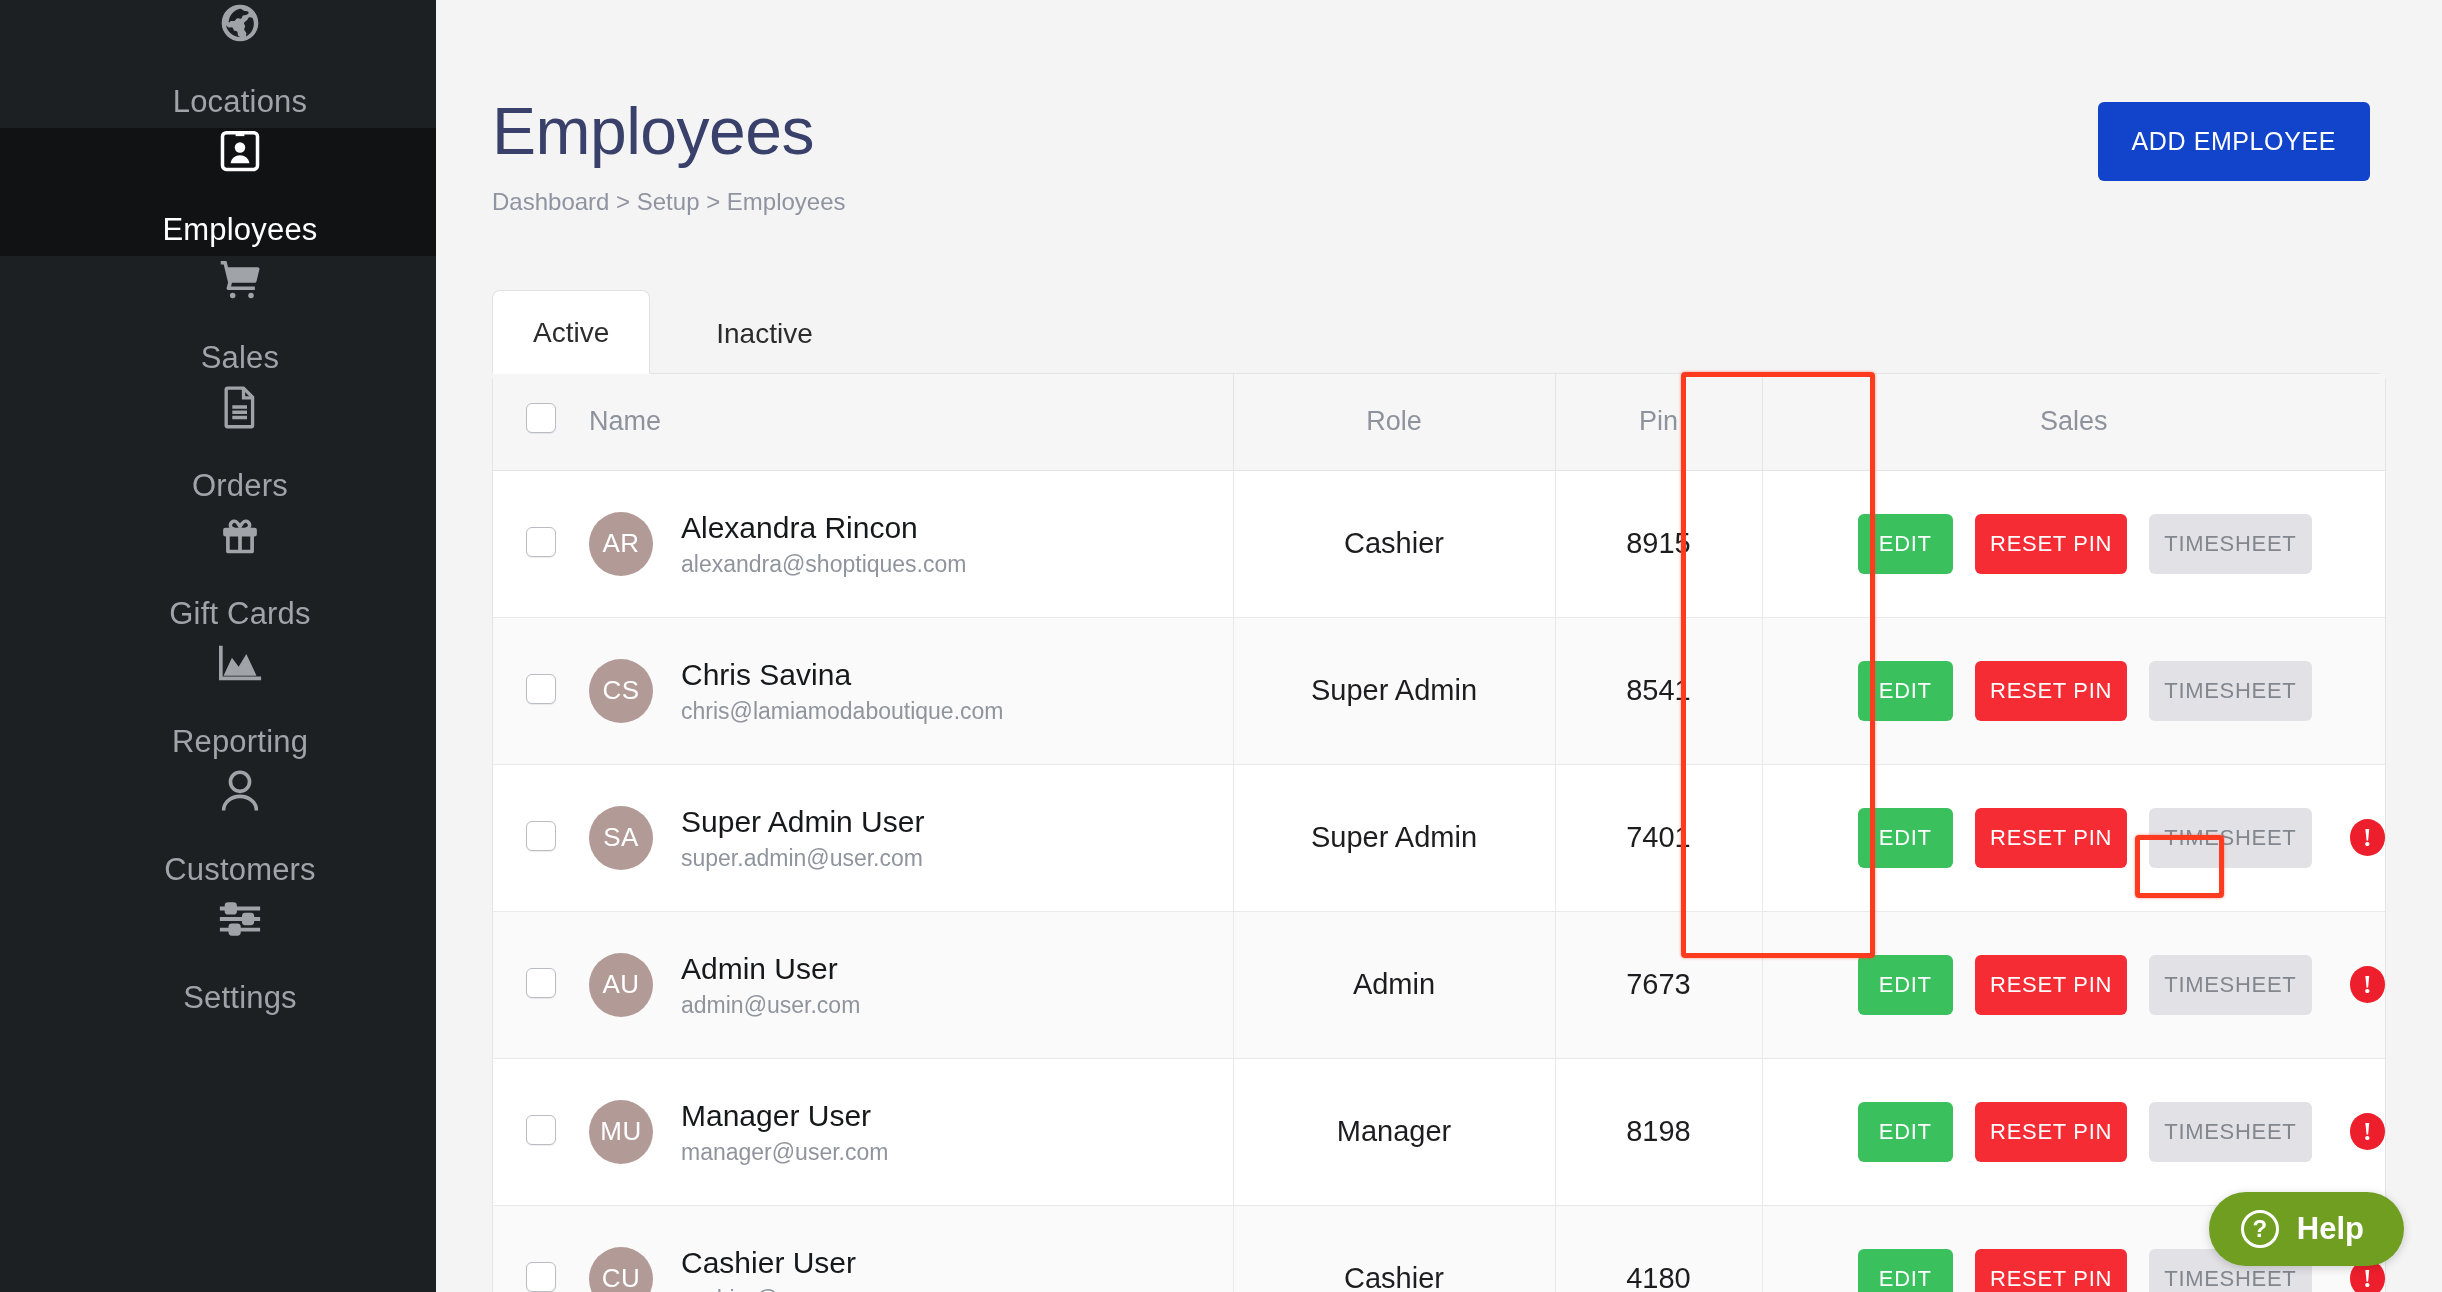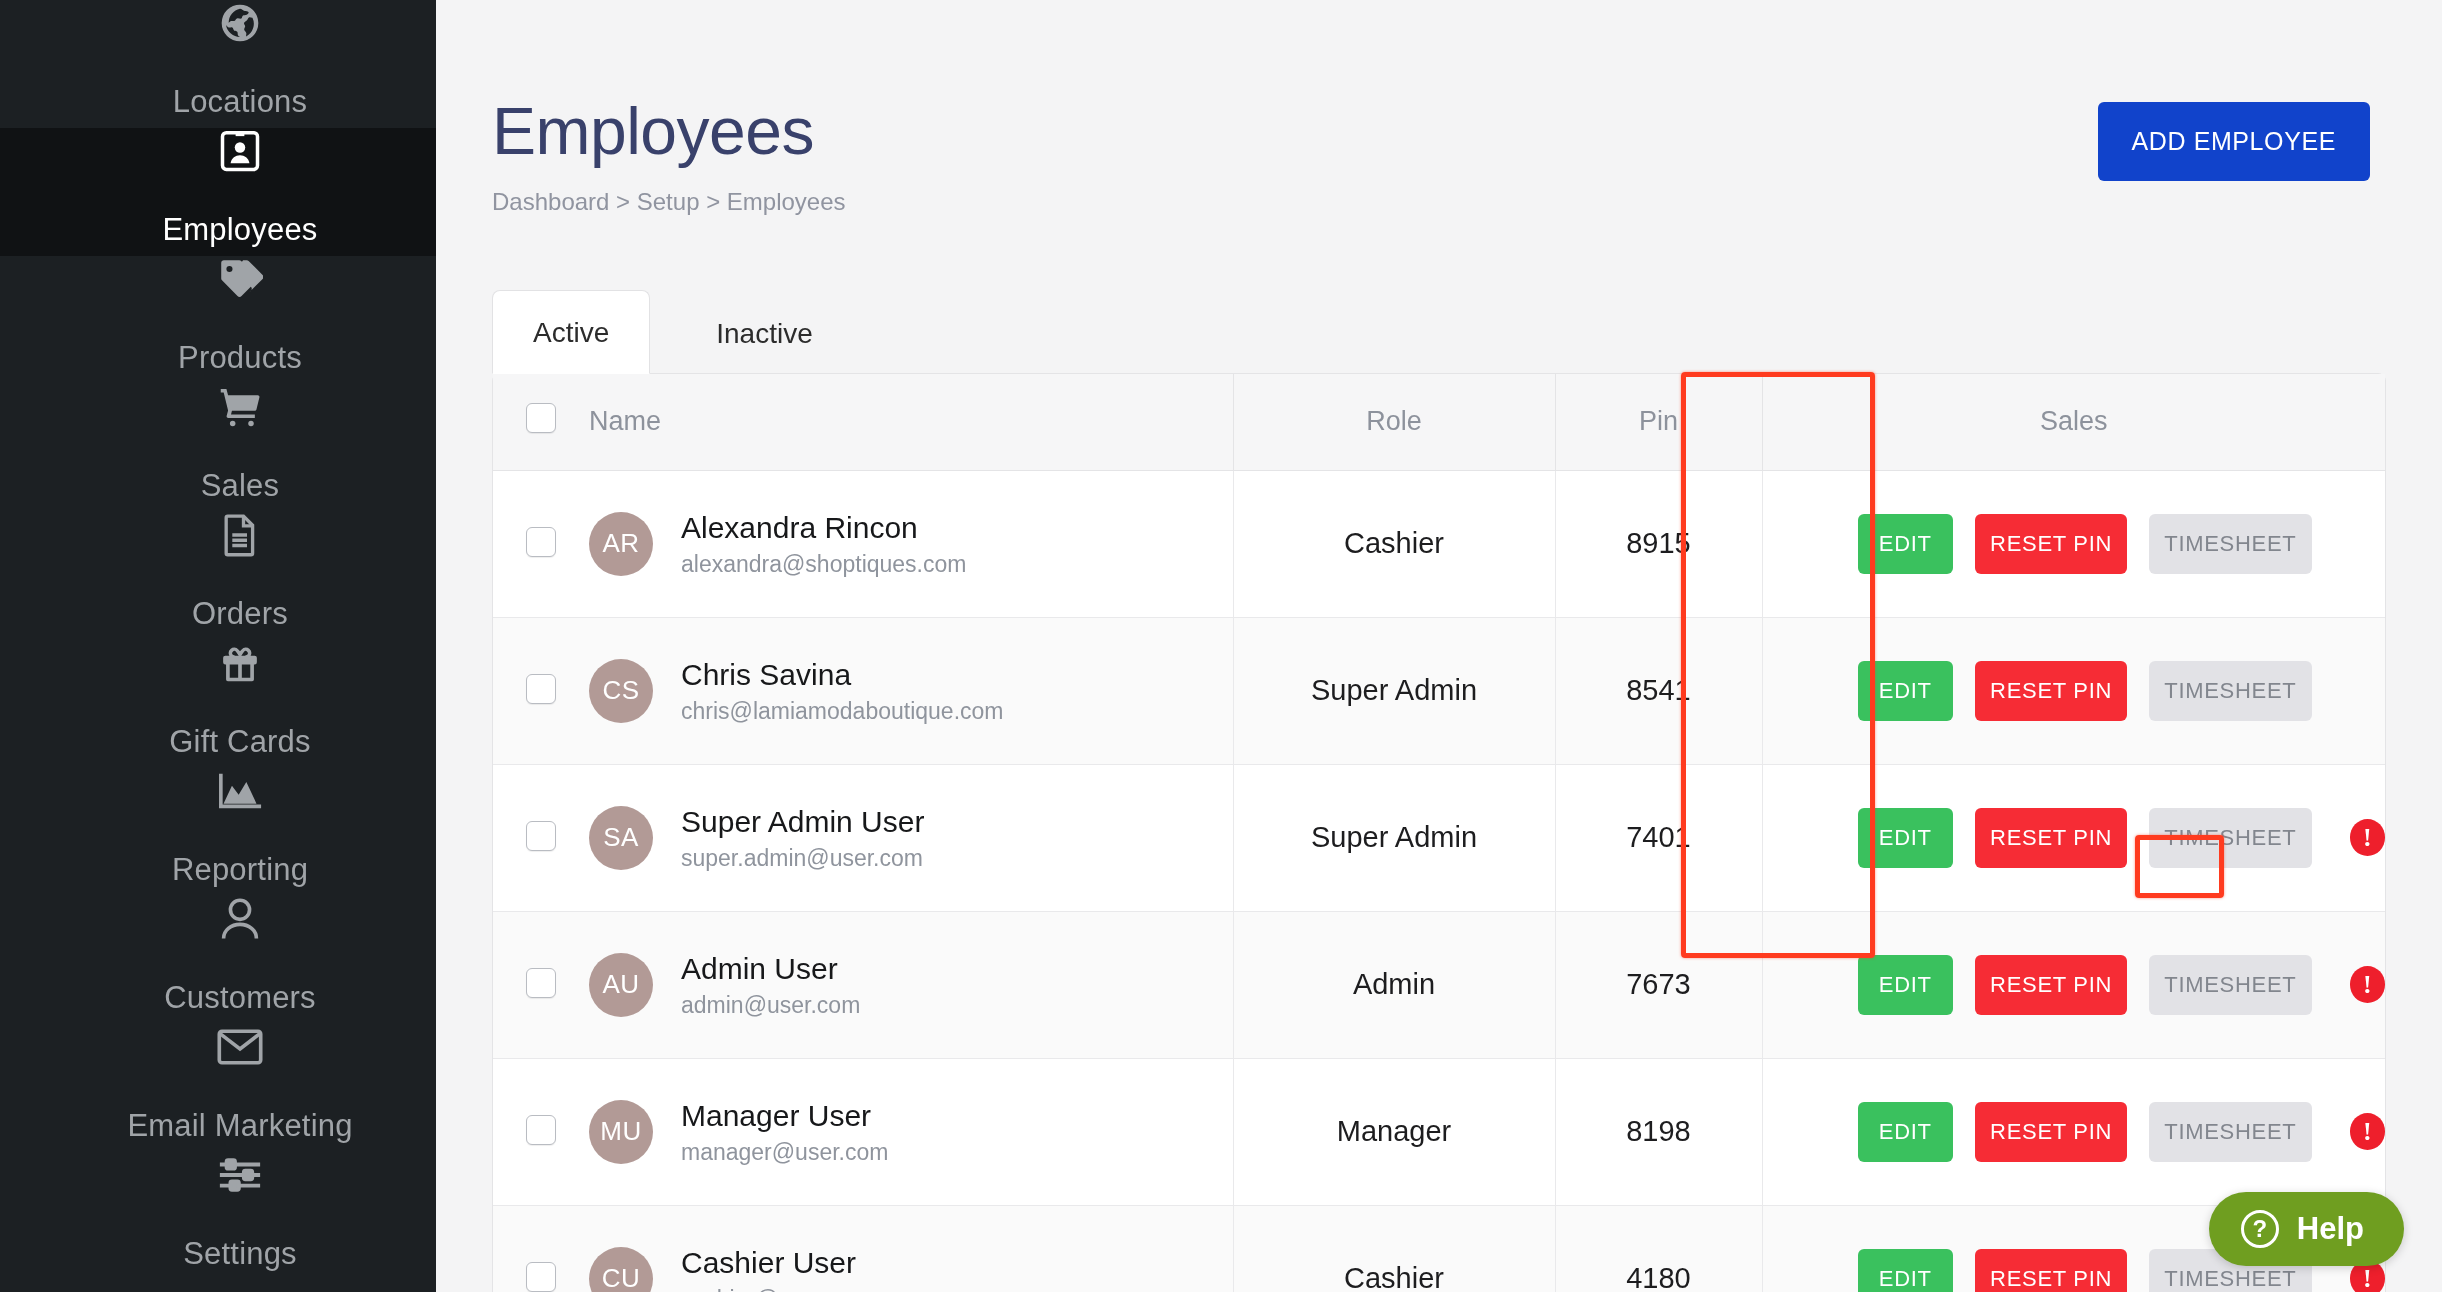--- a/index.html
+++ b/index.html
@@ -210,30 +210,20 @@
             <rect x="2" y="2.5" width="20" height="21" rx="2.2"></rect>
             <path d="M9.5 2.5h5v2h-5z" fill="currentColor" stroke="none"></path>
             <circle cx="12" cy="11" r="3" fill="currentColor" stroke="none"></circle>
             <path d="M6.6 20c.5-3 2.8-4.6 5.4-4.6s4.9 1.6 5.4 4.6z" fill="currentColor" stroke="none"></path>
           </svg>
         </span>
         <span class="nav-label">Employees</span>
       </div>
       <div class="nav-item">
         <span class="nav-icon">
-          <svg width="46" height="46" viewBox="0 0 24 24" fill="currentColor">
-            <path d="M2.2 11.6V3.6c0-.8.6-1.4 1.4-1.4h8c.4 0 .8.2 1 .4l8.2 8.2c.6.6.6 1.5 0 2.1l-8 8c-.6.6-1.5.6-2.1 0L2.6 12.7a1.5 1.5 0 01-.4-1.1zm4.3-6.4a1.6 1.6 0 100 3.2 1.6 1.6 0 000-3.2z"></path>
-            <path d="M14.8 2.2h2.2c.4 0 .8.2 1 .4l8.2 8.2" opacity=".0"></path>
-            <path d="M13.6 2.2h1.9c.4 0 .7.1 1 .4l7.3 7.3c.6.6.6 1.5 0 2.1l-7.2 7.2 1.1-1.1c.6-.6.6-1.5 0-2.1l-8.2-8.2"></path>
-          </svg>
-        </span>
-        <span class="nav-label">Products</span>
-      </div>
-      <div class="nav-item">
-        <span class="nav-icon">
           <svg width="46" height="44" viewBox="0 0 24 24" fill="currentColor">
             <path d="M1.5 2.2h3.1l.9 3.4h16.2c.6 0 1 .5.9 1.1l-1.6 6.5c-.1.5-.6.9-1.1.9H7.6l-.5 2h13v1.9H5.6c-.6 0-1-.5-.9-1.1l.8-3L3.1 4.1H1.5V2.2z"></path>
             <circle cx="8" cy="21" r="1.5"></circle>
             <circle cx="18" cy="21" r="1.5"></circle>
           </svg>
         </span>
         <span class="nav-label">Sales</span>
       </div>
       <div class="nav-item">
         <span class="nav-icon">
@@ -263,29 +253,20 @@
         <span class="nav-label">Reporting</span>
       </div>
       <div class="nav-item">
         <span class="nav-icon">
           <svg width="42" height="46" viewBox="0 0 22 24" fill="none" stroke="currentColor" stroke-width="1.9">
             <circle cx="11" cy="7.2" r="5"></circle>
             <path d="M2.4 22.2c0-4.3 3.9-7.4 8.6-7.4s8.6 3.1 8.6 7.4"></path>
           </svg>
         </span>
         <span class="nav-label">Customers</span>
-      </div>
-      <div class="nav-item">
-        <span class="nav-icon">
-          <svg width="48" height="40" viewBox="0 0 24 20" fill="none" stroke="currentColor" stroke-width="1.9">
-            <rect x="1.2" y="1.8" width="21.6" height="16.4" rx="1.4"></rect>
-            <path d="M1.6 3l10.4 8 10.4-8"></path>
-          </svg>
-        </span>
-        <span class="nav-label">Email Marketing</span>
       </div>
       <div class="nav-item">
         <span class="nav-icon">
           <svg width="46" height="40" viewBox="0 0 24 20" fill="none" stroke="currentColor" stroke-width="2">
             <path d="M1.5 4.5h21M1.5 10h21M1.5 15.5h21"></path>
             <rect x="5" y="2.3" width="4.4" height="4.4" rx=".8" fill="currentColor"></rect>
             <rect x="14" y="7.8" width="4.4" height="4.4" rx=".8" fill="currentColor"></rect>
             <rect x="7" y="13.3" width="4.4" height="4.4" rx=".8" fill="currentColor"></rect>
           </svg>
         </span>

